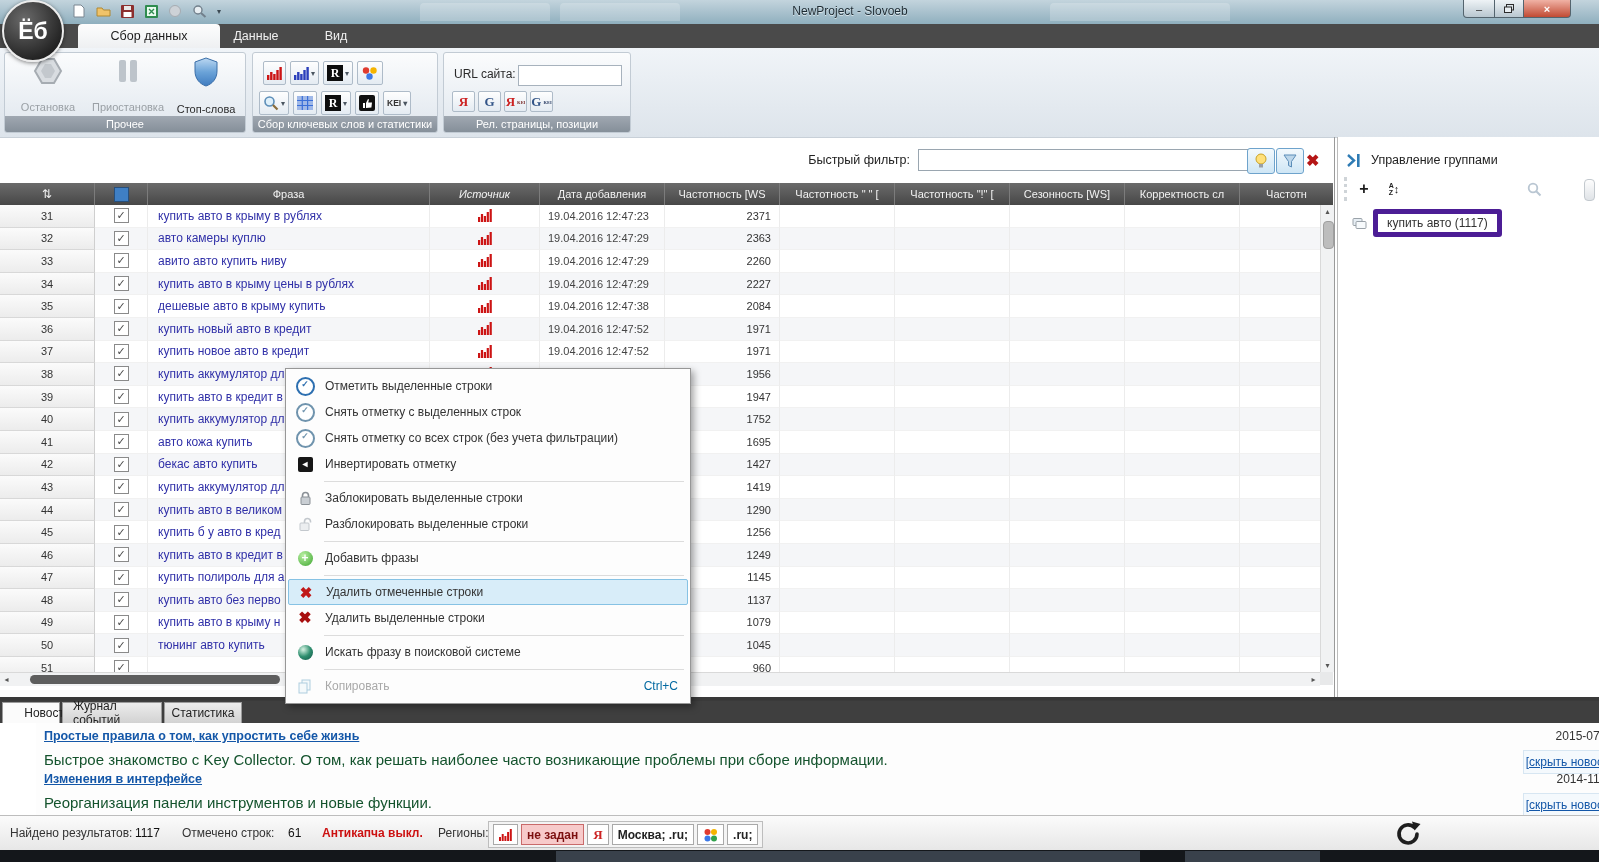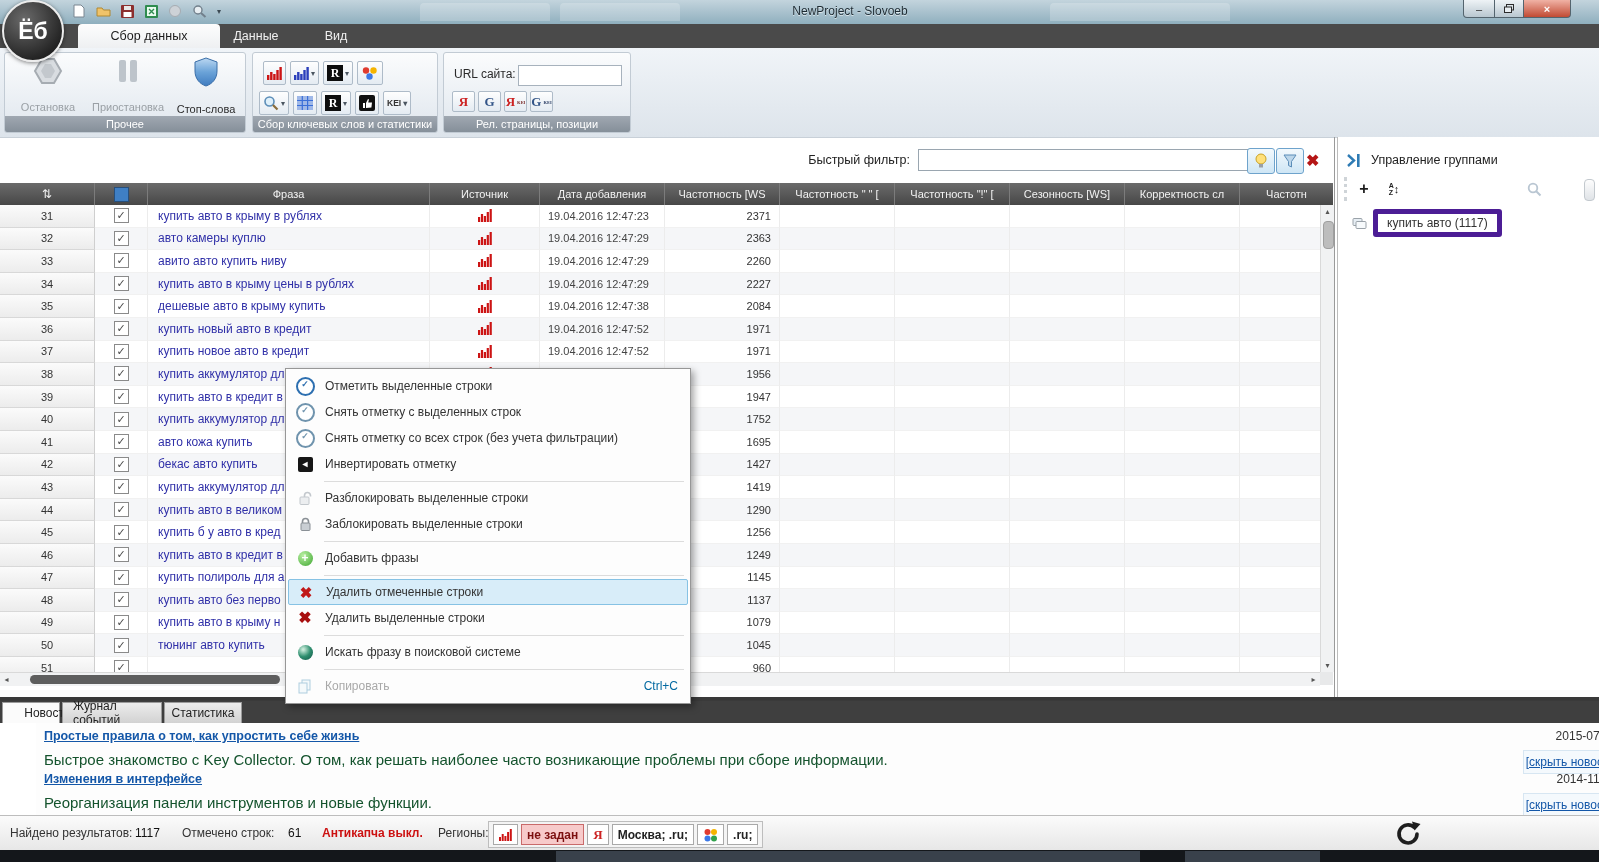--- a/index.html
+++ b/index.html
@@ -51,21 +51,21 @@
     background:linear-gradient(#f3f9fd,#cfe6f5);display:flex;align-items:center;justify-content:center;}
   .xred{color:#b51616;font-weight:bold;}
   
   .thead{left:0;top:183px;width:1333px;height:22px;display:flex;background:linear-gradient(#6b6b6b,#474747);}
   .th{display:flex;align-items:center;justify-content:center;color:#f2f2f2;font-size:11px;border-right:1px solid #7c7c7c;box-sizing:border-box;overflow:hidden;}
   .rows{left:0;top:205px;width:1333px;height:467px;overflow:hidden;}
   .tr{display:flex;height:22.6px;box-sizing:border-box;}
   .tr:nth-child(even){background:#f5f6f8;}
   .td{flex:0 0 auto;display:flex;align-items:center;font-size:11px;color:#3a3a3a;border-right:1px solid #ececec;
     border-bottom:1px solid #f1f1f1;box-sizing:border-box;overflow:hidden;}
-  .c0{width:95px;}.c1{width:53px;}.c2{width:282px;}.c3{width:110px;}.c4{width:125px;}
+  .c0{width:95px;}.c1{width:53px;}.c2{width:282px;}.c3{width:110px;font-style:italic;}.c4{width:125px;}
   .c5,.c6,.c7,.c8,.c9{width:115px;}.c10{width:80px;}
   .numcell{justify-content:center;background:linear-gradient(#fbfbfb,#ececec);border-right:1px solid #cfcfcf;border-bottom:1px solid #d8d8d8;color:#333;}
   .cbcell{justify-content:center;}
   .cb{width:13px;height:13px;border:1px solid #8a8a8a;background:#fff;font-size:11px;line-height:12px;text-align:center;color:#4a4a4a;}
   .cbhdr{width:13px;height:13px;background:#3f7fc4;border:1px solid #274f7c;}
   .phrase{color:#3030a8;font-size:12px;padding-left:10px;white-space:nowrap;}
   .src{justify-content:center;}
   .datec{padding-left:8px;color:#444;white-space:nowrap;}
   .wsc{justify-content:flex-end;padding-right:8px;color:#333;}
   
@@ -915,35 +915,35 @@
       </div>
     <div class="mi">
       <span class="mic">
           <span class="invc">◄</span>
         </span>
       <span class="lbl">Инвертировать отметку</span>
       </div>
     <div class="msep"></div>
     <div class="mi">
       <span class="mic">
+          <svg width="13" height="15">
+            <path d="M3.5 6 V4.5 a3 3 0 0 1 6 0 V6" fill="none" stroke="#8a9096" stroke-width="1.6"></path>
+            <rect x="2" y="6" width="9" height="7.5" rx="1" fill="#c9ced3" stroke="#8a9096"></rect>
+          </svg>
+        </span>
+      <span class="lbl">Заблокировать выделенные строки</span>
+      </div>
+    <div class="mi">
+      <span class="mic">
           <svg width="15" height="15">
             <path d="M6.5 6 V4.5 a3 3 0 0 1 6 0 V5.5" fill="none" stroke="#c3c8cd" stroke-width="1.6"></path>
             <rect x="2" y="6" width="9" height="7.5" rx="1" fill="#eceef0" stroke="#c3c8cd"></rect>
           </svg>
         </span>
       <span class="lbl">Разблокировать выделенные строки</span>
-      </div>
-    <div class="mi">
-      <span class="mic">
-          <svg width="13" height="15">
-            <path d="M3.5 6 V4.5 a3 3 0 0 1 6 0 V6" fill="none" stroke="#8a9096" stroke-width="1.6"></path>
-            <rect x="2" y="6" width="9" height="7.5" rx="1" fill="#c9ced3" stroke="#8a9096"></rect>
-          </svg>
-        </span>
-      <span class="lbl">Заблокировать выделенные строки</span>
       </div>
     <div class="msep"></div>
     <div class="mi">
       <span class="mic">
           <span class="addc">+</span>
         </span>
       <span class="lbl">Добавить фразы</span>
       </div>
     <div class="msep"></div>
     <div class="mi hl">

